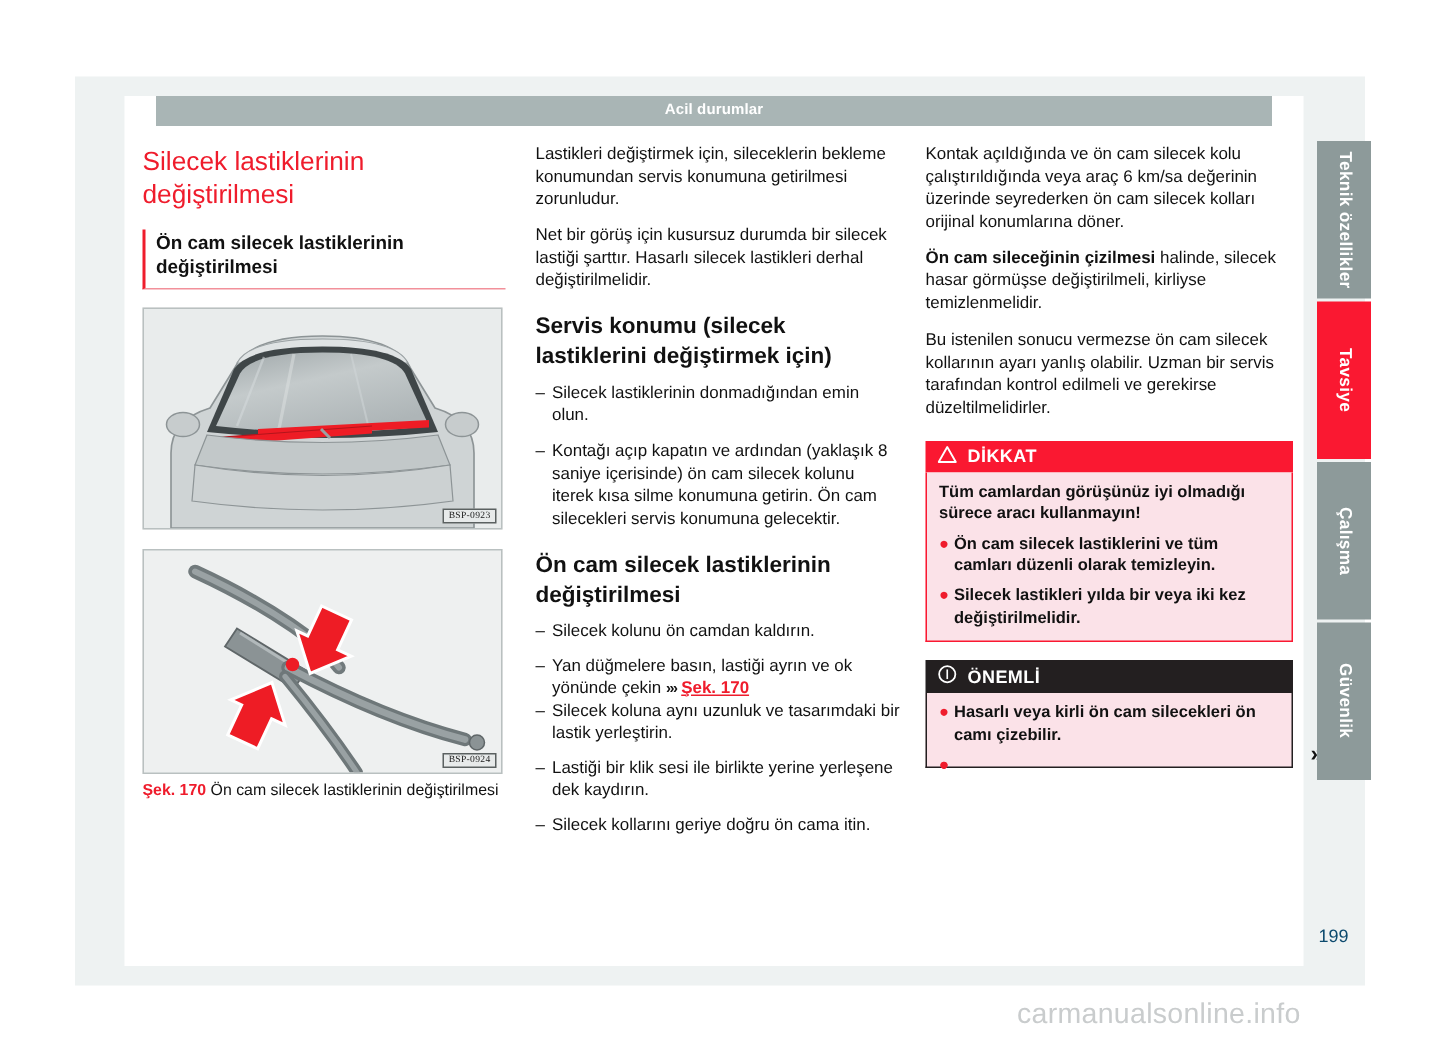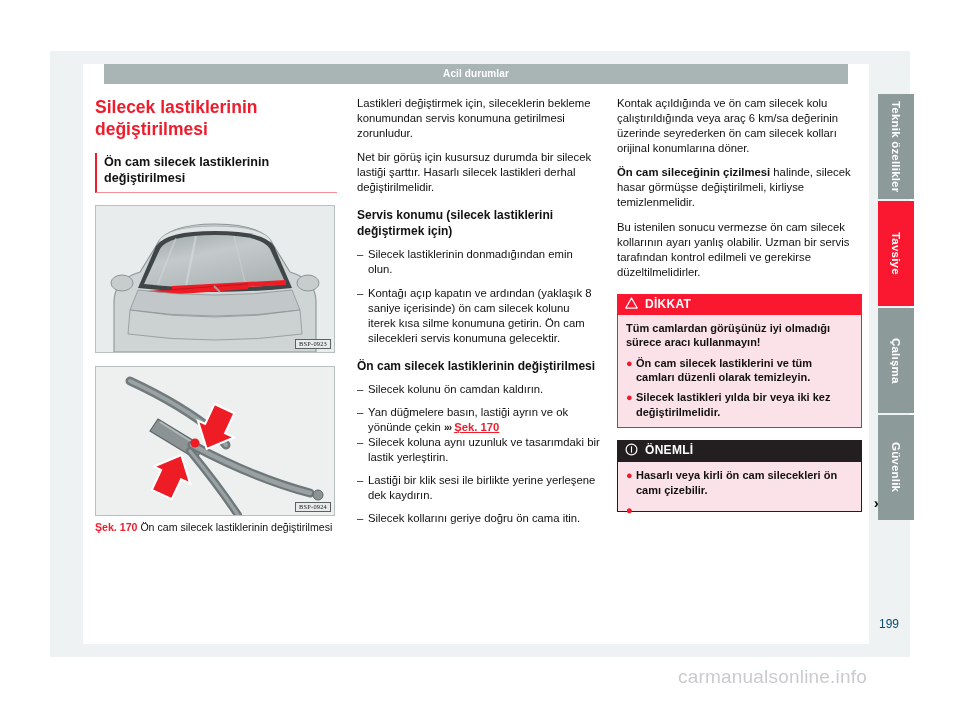--- a/index.html
+++ b/index.html
@@ -53,21 +53,21 @@
     width: 242px;
   }
   #col-1 { left: 95px; }
   #col-2 { left: 357px; width: 243px; }
   #col-3 { left: 617px; width: 245px; }
 
   
   .doc-title {
     color: #ef1c2c;
     font-size: 17.5px;
-    font-weight: bold;
+    font-weight: normal;
     line-height: 1.26;
     margin: 0 0 13px 0;
   }
   .sub-head {
     font-size: 12.6px;
     font-weight: bold;
     color: #111;
     line-height: 1.3;
     border-left: 2px solid #ef1c2c;
     border-bottom: 1px solid #f2909a;
@@ -76,21 +76,21 @@
   }
   p.body {
     font-size: 11.3px;
     line-height: 1.335;
     color: #111;
     margin: 0 0 9px 0;
     text-align: left;
   }
   p.body:last-child { margin-bottom: 0; }
   .bold-head {
-    font-size: 12px;
+    font-size: 15px;
     font-weight: bold;
     color: #111;
     line-height: 1.33;
     margin: 13px 0 7px 0;
   }
   ul.dashlist {
     list-style: none;
     margin: 0 0 0 0;
     padding: 0;
   }
@@ -156,20 +156,21 @@
 
   
   .notice { width: 245px; box-sizing: border-box; }
   .notice-head {
     font-size: 12px;
     font-weight: bold;
     color: #ffffff;
     padding: 3px 0 4px 8px;
     letter-spacing: 0.3px;
     display: flex;
+    align-items: center;
     gap: 7px;
   }
   .notice-body {
     background: #fbe2e8;
     padding: 6px 8px 8px 8px;
     box-sizing: border-box;
   }
   .notice-body p {
     margin: 0 0 6px 0;
     font-size: 11px;

